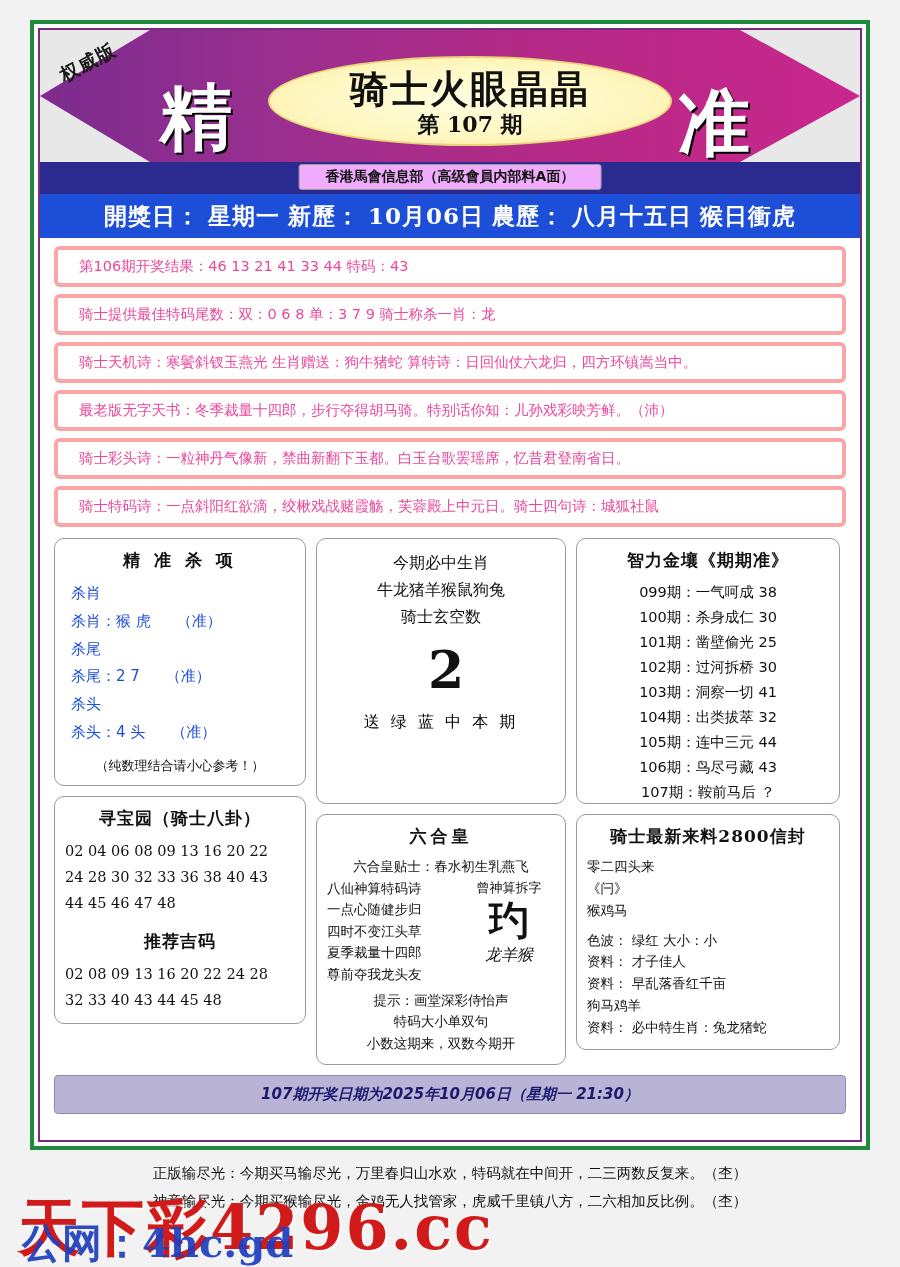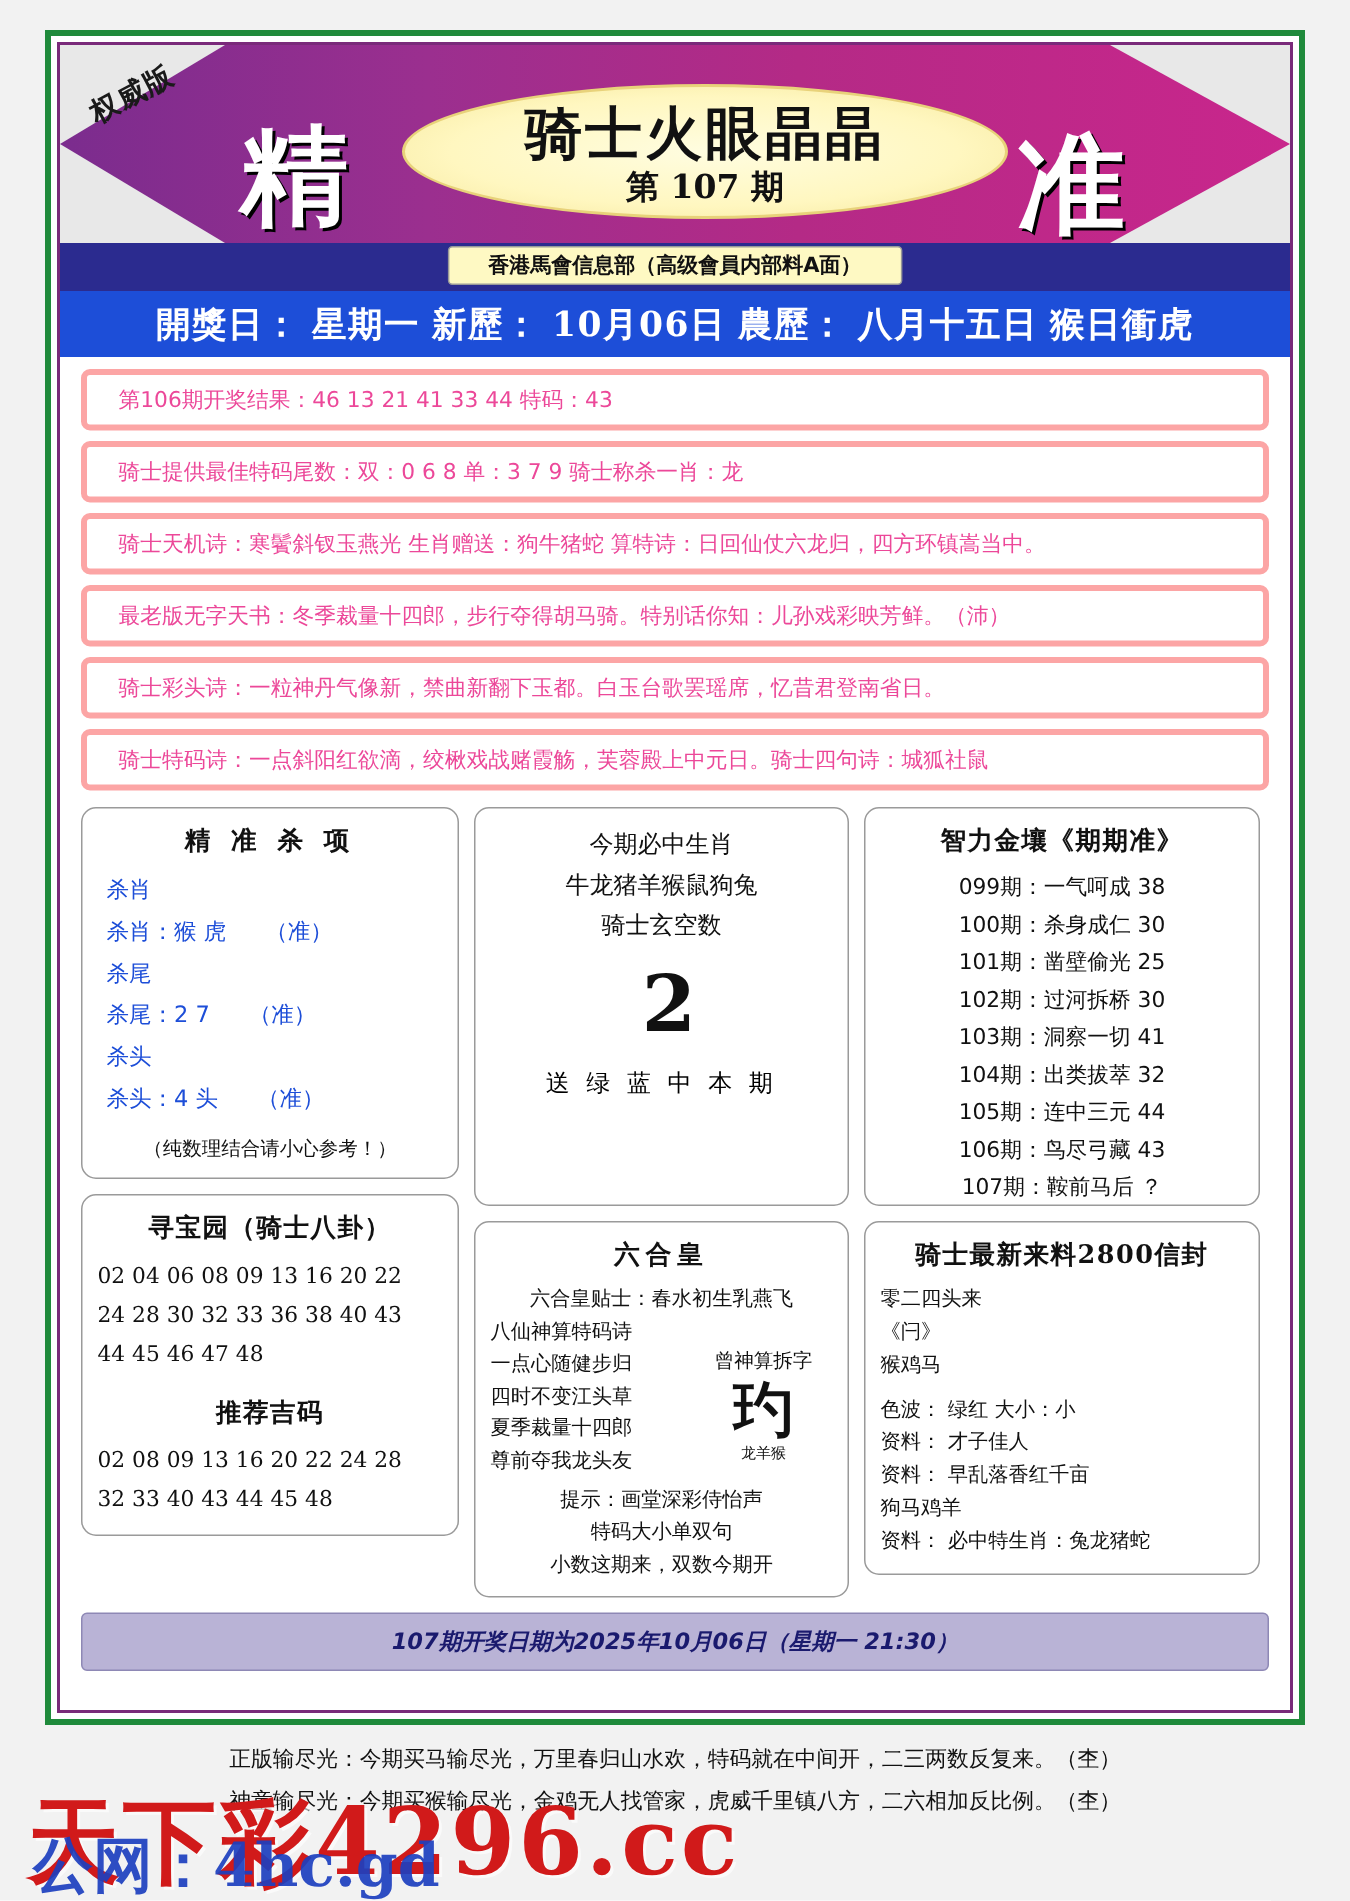--- a/index.html
+++ b/index.html
@@ -84,21 +84,21 @@
   .oval .issue{
     position:absolute;left:0;right:0;bottom:4px;
     text-align:center;font-size:22px;font-weight:bold;color:#111;
     font-family:"DejaVu Serif","Liberation Serif",serif;
   }
   .subbar{
     position:relative;height:32px;background:#2b2b8f;
   }
   .subbar .chip{
     position:absolute;left:50%;transform:translateX(-50%);top:2px;
-    background:#fef9c3;border:1px solid #999;border-radius:3px;
+    background:#f0abfc;border:1px solid #999;border-radius:3px;
     padding:3px 26px;font-size:14px;color:#111;font-weight:bold;
     white-space:nowrap;
   }
   .dateline{
     height:44px;background:#1d4ed8;color:#fff;
     display:flex;align-items:center;justify-content:center;
     font-size:23px;font-weight:bold;letter-spacing:1px;
     font-family:"DejaVu Serif","Liberation Serif",serif;
   }
   .dateline span{margin:0 4px;}
@@ -144,23 +144,23 @@
     letter-spacing:-10px;
   }
   .cz-foot{text-align:center;font-size:16px;letter-spacing:3px;margin-top:14px;}
   .zl-list{font-size:14.5px;line-height:1.72;text-align:center;color:#111;}
   .nums{font-size:14.5px;line-height:1.8;text-align:left;color:#111;
         font-family:"DejaVu Serif","Liberation Serif",serif;}
   .lhh{font-size:13.5px;line-height:1.6;color:#111;}
   .lhh .c{text-align:center;}
   .lhh .l{text-align:left;}
   .glyph-box{float:right;width:92px;text-align:center;margin-left:4px;}
-  .glyph-box .lbl{font-size:13px;margin-top:20px;}
+  .glyph-box .lbl{font-size:13px;}
   .glyph-box .g{font-size:40px;font-weight:bold;font-family:"DejaVu Serif","Liberation Serif",serif;line-height:1.1;}
-  .glyph-box .s{font-size:10px;}
+  .glyph-box .s{font-size:16px;font-style:italic;}
   .right-list{font-size:13.5px;line-height:1.62;color:#111;}
   
   .footbar{
     margin:10px 14px 0 14px;
     background:#b9b3d6;border:1px solid #8e88b5;border-radius:4px;
     text-align:center;font-size:15px;color:#1a1a6e;font-weight:bold;
     padding:9px 0;
     font-style:italic;
   }
   .bottom-lines{

